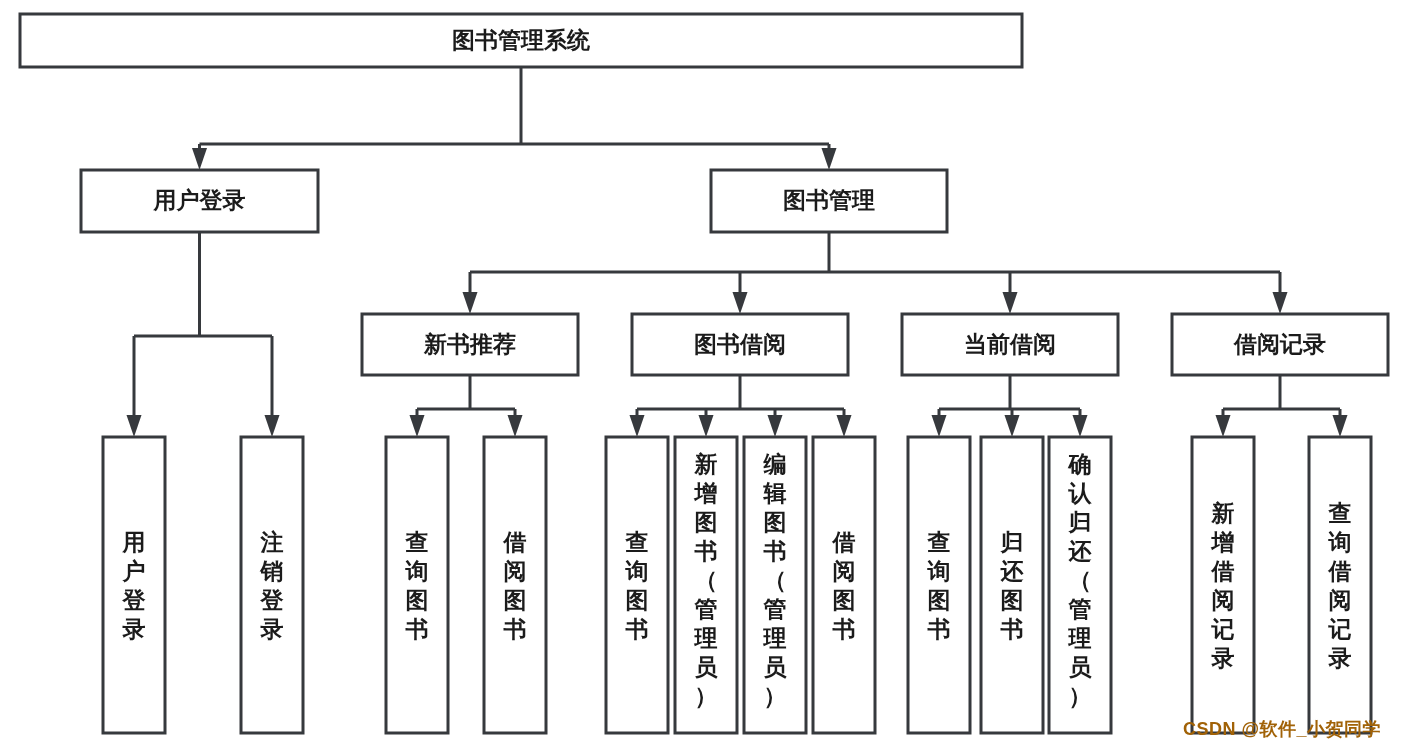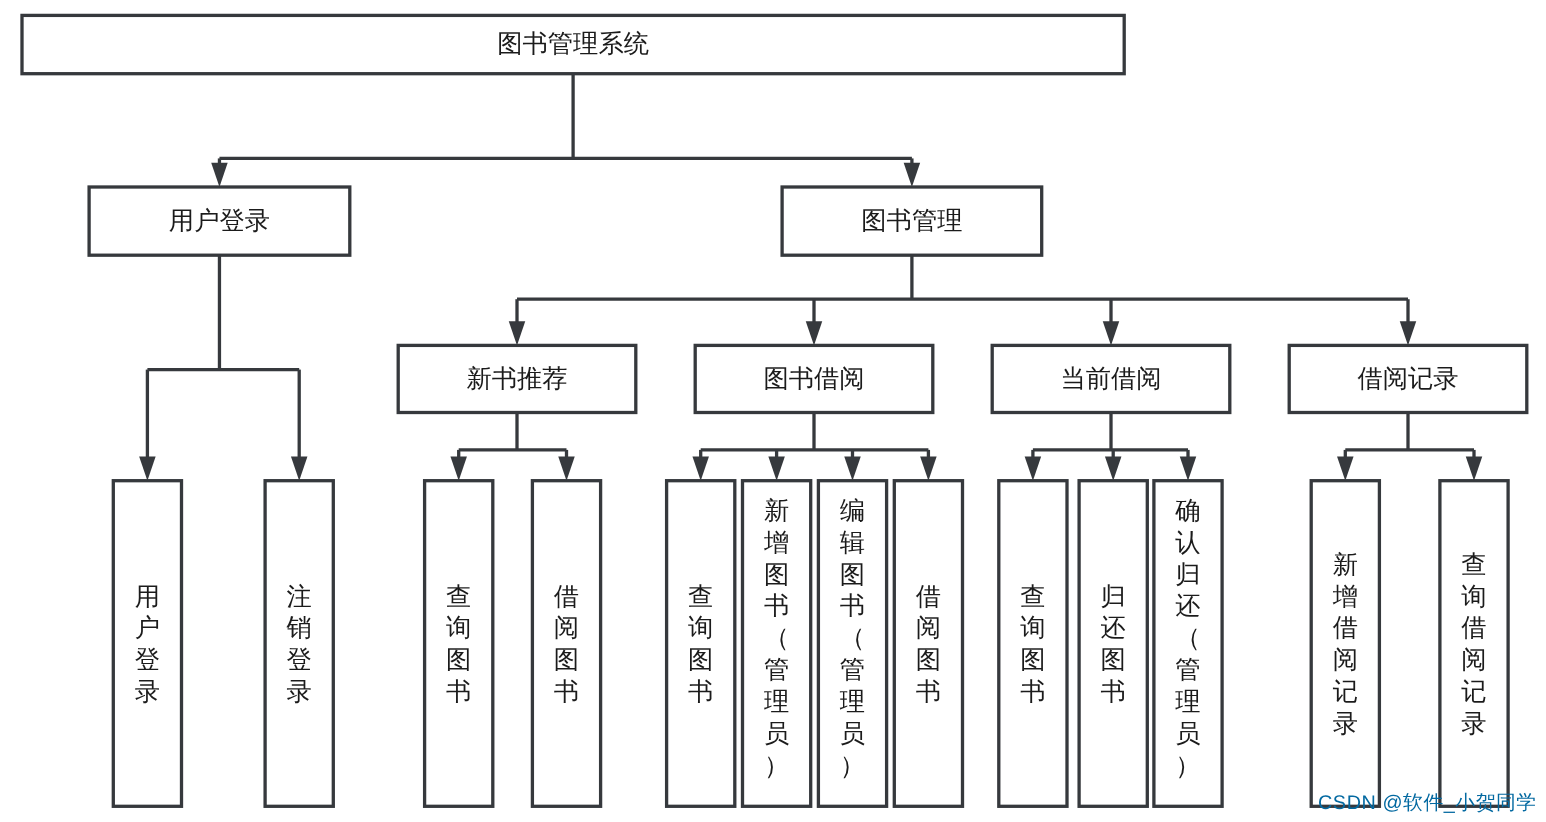--- a/index.html
+++ b/index.html
@@ -12,20 +12,21 @@
     height: 747px;
     font-family: "Liberation Sans", "DejaVu Sans", sans-serif;
     overflow: hidden;
     position: relative;
   }
   #diagram-root {
     position: relative;
     width: 1397px;
     height: 747px;
     background: #ffffff;
+    font-weight: bold;
   }
   svg.diagram-canvas {
     position: absolute;
     left: 0;
     top: 0;
     width: 1405px;
     height: 747px;
     display: block;
   }
   .node-rect {
@@ -51,25 +52,25 @@
     dominant-baseline: middle;
   }
   .node-label-v {
     font-family: "Liberation Sans", "DejaVu Sans", sans-serif;
     font-size: 23px;
     fill: #1b1b1b;
     text-anchor: middle;
   }
   .watermark-text {
     position: absolute;
-    right: 0;
+    right: 16px;
     bottom: 6px;
     font-family: "Liberation Sans", "DejaVu Sans", sans-serif;
     font-size: 18px;
-    color: #0369a1;
+    color: #a16207;
     white-space: nowrap;
     letter-spacing: 0.5px;
     user-select: none;
   }
 </style>
 </head>
 <body>
 
 <div id="diagram-root">
   <svg class="diagram-canvas" viewBox="0 0 1405 747">

